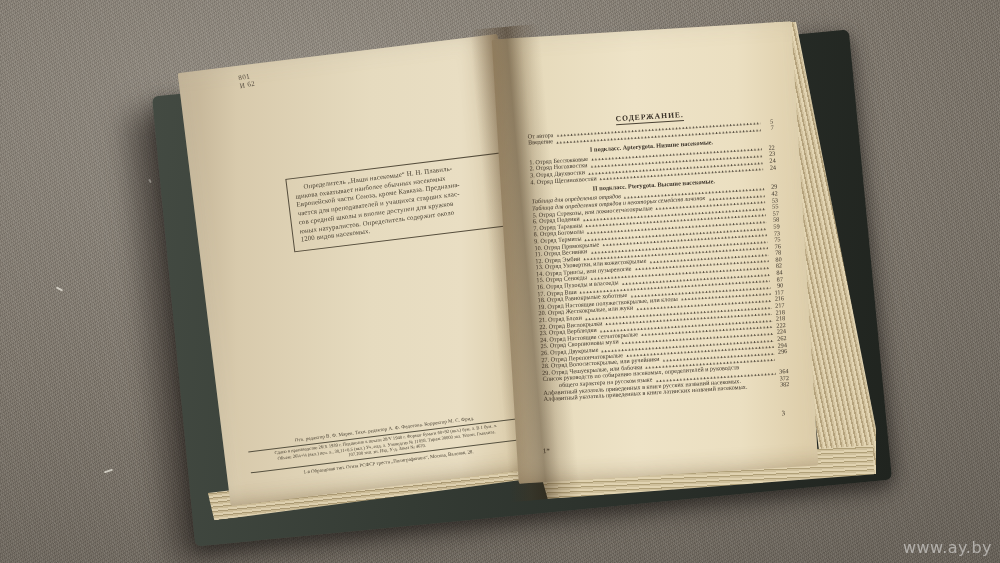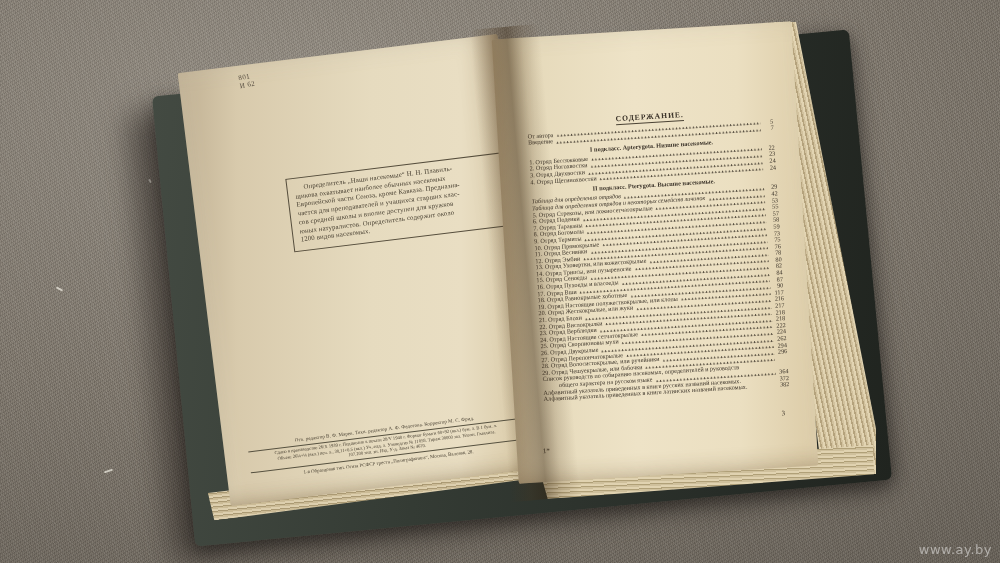--- a/index.html
+++ b/index.html
@@ -83,21 +83,21 @@
   .dots{flex:1 1 auto;min-width:4px;height:4px;margin:0 2px 0 3px;
     background-image:radial-gradient(circle at 1.3px 2.2px, rgba(62,54,43,.85) .7px, rgba(62,54,43,0) 1.1px);
     background-size:3.4px 4px;background-repeat:repeat-x;}
   .pg{min-width:11px;text-align:right;}
   .sig-mark{position:absolute;left:26px;bottom:27px;font-size:7px;color:#3c342a;}
   .folio{position:absolute;right:30px;bottom:50px;font-size:7px;color:#3c342a;}
   .lint{position:absolute;background:rgba(235,232,222,.75);border-radius:2px;}
   .lint.a{left:56px;top:288px;width:7px;height:2px;transform:rotate(28deg);}
   .lint.b{left:104px;top:470px;width:9px;height:2px;transform:rotate(-18deg);}
   .lint.c{left:148px;top:180px;width:4px;height:2px;transform:rotate(64deg);opacity:.5;}
-  .watermark{position:absolute;right:8px;bottom:6px;font-family:"DejaVu Sans",sans-serif;font-size:13px;color:rgba(255,255,255,.48);letter-spacing:.5px;margin-top:20px;}
+  .watermark{position:absolute;right:8px;bottom:6px;font-family:"DejaVu Sans",sans-serif;font-size:16px;color:rgba(255,255,255,.48);letter-spacing:.5px;margin-top:20px;}
 </style>
 </head>
 <body>
 
 <div class="photo">
   <div class="book-shadow"></div>
   <div class="cover"></div>
   <div class="fore-edge-right"></div>
   <div class="edge-bottom-left"></div>
   <div class="edge-bottom-right"></div>

